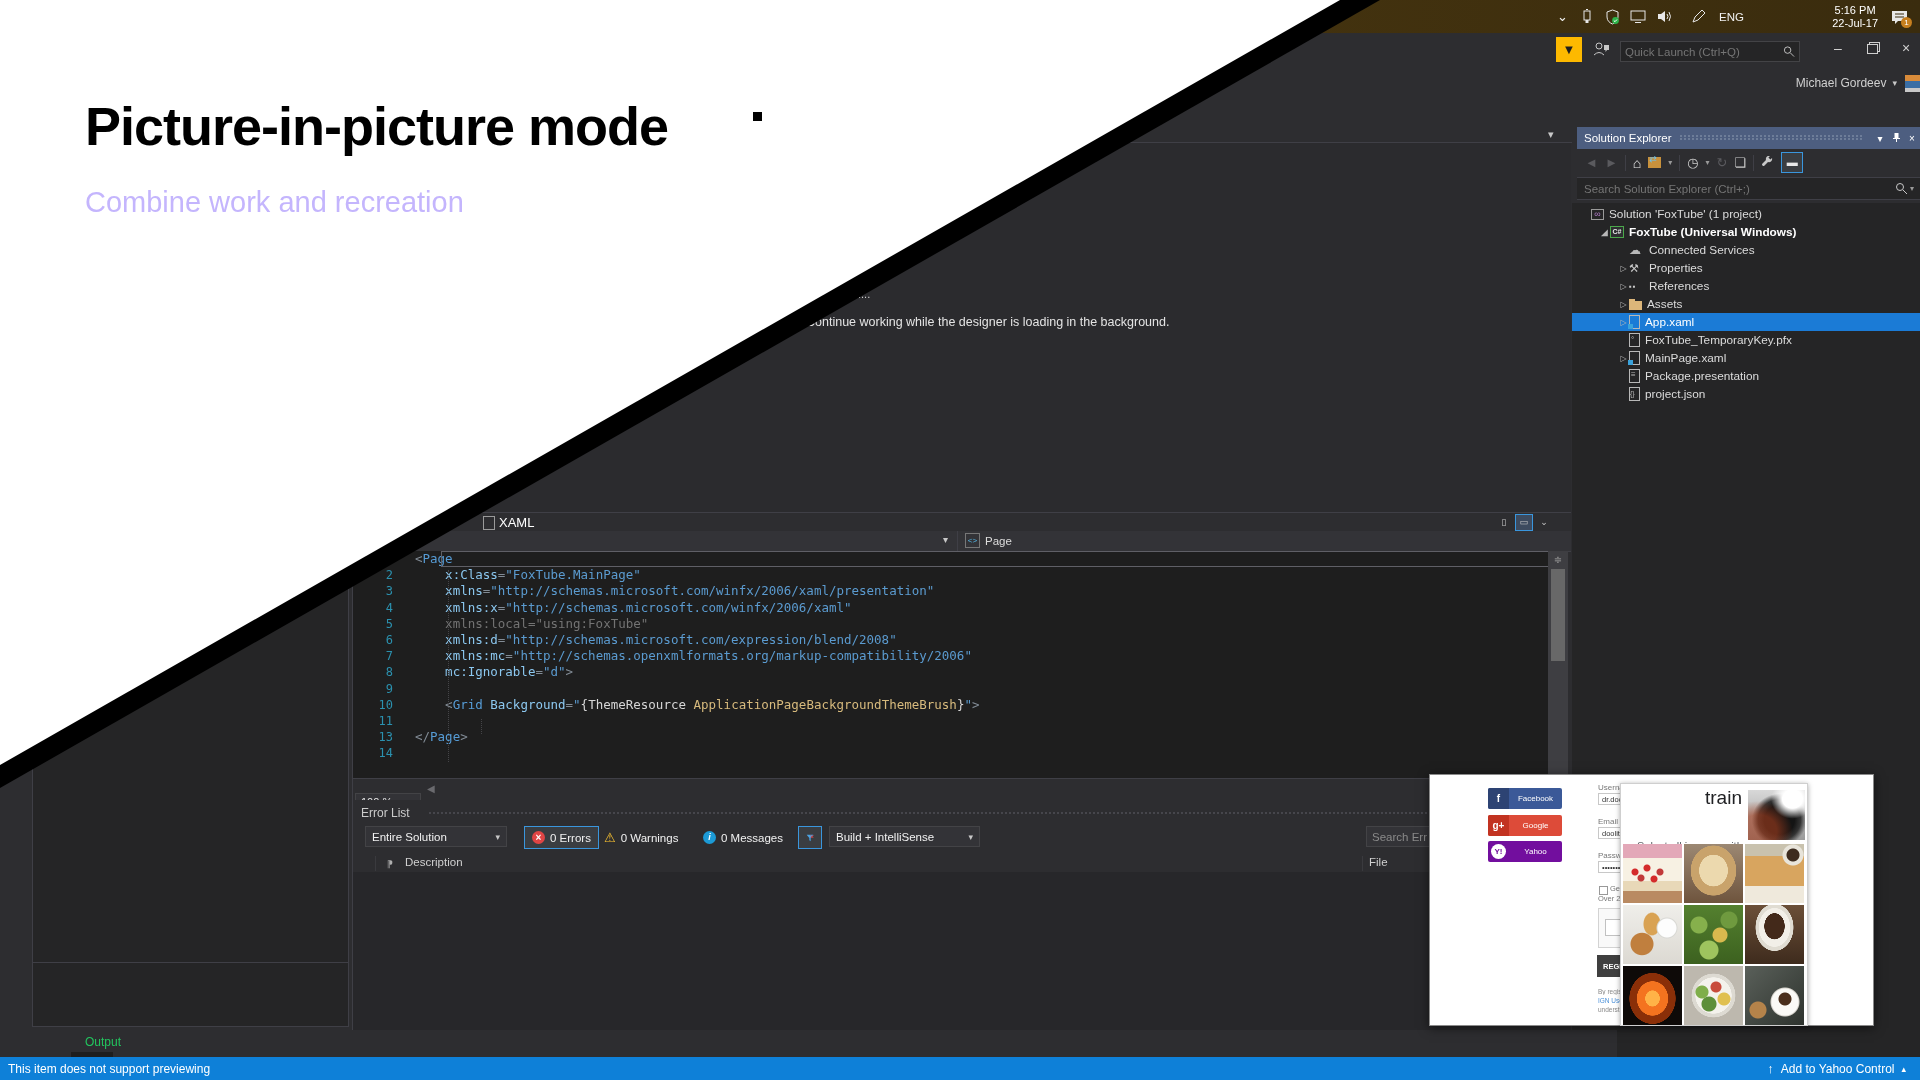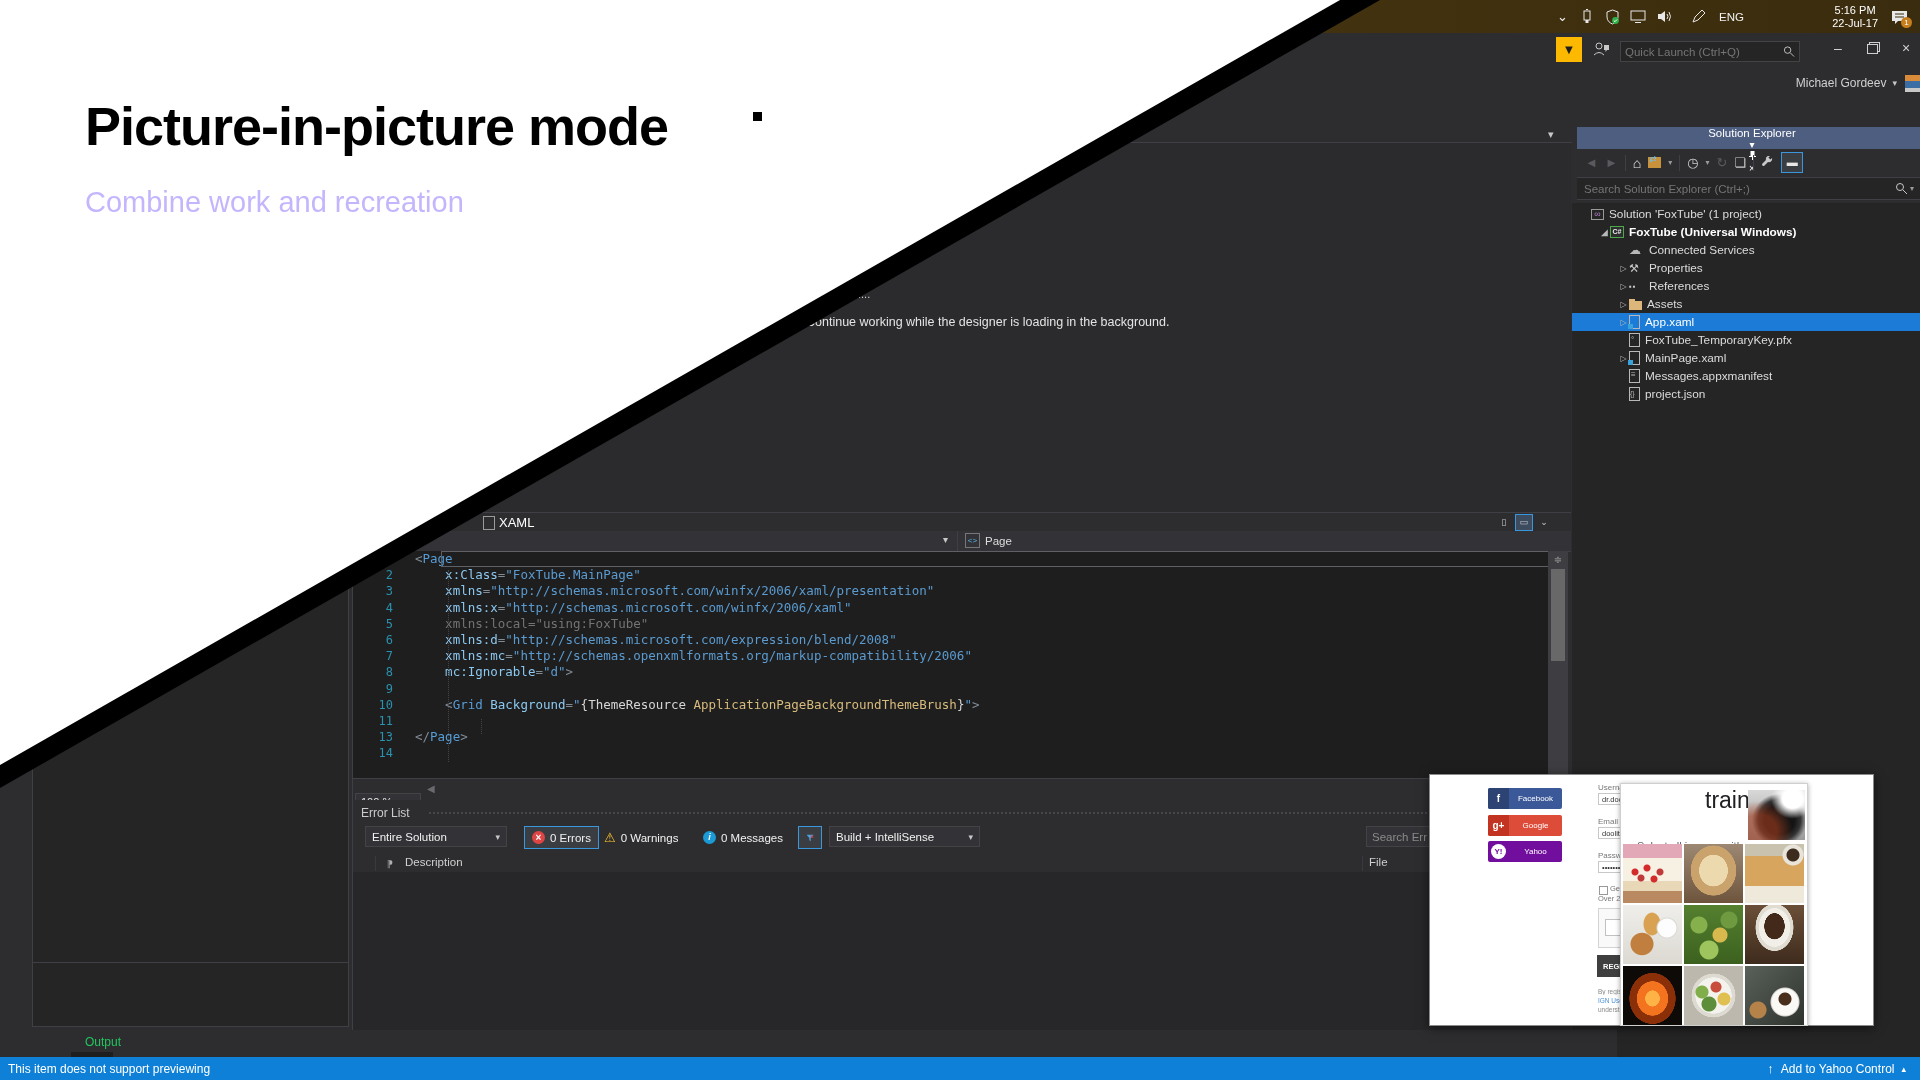--- a/index.html
+++ b/index.html
@@ -75,21 +75,21 @@
   .warnico{color:#fdc530;font-size:13px;line-height:13px;}
   .infoico{width:13px;height:13px;border-radius:50%;background:#1c9ad6;color:#fff;font-size:9px;line-height:13px;text-align:center;font-style:italic;font-weight:bold;}
   #el-search{position:absolute;left:1013px;top:26px;width:110px;height:19px;background:#333337;border:1px solid #434346;
     color:#8a8a8a;font-size:11.5px;display:flex;align-items:center;padding:0 5px;}
   #el-header{position:absolute;left:0;top:55px;width:1218px;height:17px;border-bottom:1px solid #3a3a3e;font-size:11.5px;color:#d0d0d0;}
   .colsep{position:absolute;top:1px;width:1px;height:15px;background:#3a3a3e;}
   #el-body{position:absolute;left:0;top:72px;width:1218px;height:158px;background:#27272a;}
   
   #sx{left:1572px;top:127px;width:348px;height:930px;background:#2d2d30;}
   #sx-titlebar{position:absolute;left:5px;top:0;width:343px;height:22px;background:#4d5e80;color:#ffffff;font-size:11.5px;
-    display:flex;align-items:center;padding-left:7px;box-sizing:border-box;flex-direction:column;}
+    display:flex;align-items:center;padding-left:7px;box-sizing:border-box;}
   #sx-grip{flex:1;height:6px;margin:0 8px;background:radial-gradient(circle at 1px 1px,#6d7d99 1px,transparent 1.4px);background-size:4px 3px;}
   .sx-tbarbtn{color:#fff;font-size:10px;width:16px;text-align:center;}
   #sx-toolbar{position:absolute;left:5px;top:22px;width:343px;height:27px;display:flex;align-items:center;gap:7px;padding-left:8px;box-sizing:border-box;color:#c8c8c8;}
   .tsep{width:1px;height:16px;background:#3f3f46;}
   .tico{font-size:13px;line-height:16px;}
   .tico.dis{color:#5a5a5e;}
   #sync-ico{width:13px;height:11px;background:#c8913c;position:relative;}
   #sync-ico::after{content:"⇄";position:absolute;left:1px;top:-3px;font-size:9px;color:#6cc3f0;}
   #sel-tool{width:20px;height:19px;border:1px solid #3a96dd;background:#3a3d41;color:#e8e8e8;text-align:center;line-height:19px;font-size:11px;}
   #sx-search{position:absolute;left:5px;top:50px;width:343px;height:23px;background:#252526;border-top:1px solid #3f3f46;border-bottom:1px solid #3f3f46;
@@ -143,21 +143,21 @@
   #recap{position:absolute;left:168px;top:133px;width:44px;height:38px;background:#f9f9f9;border:1px solid #d3d3d3;}
   #recap-box{position:absolute;left:6px;top:10px;width:15px;height:15px;background:#fff;border:1px solid #c1c1c1;}
   #reg-btn{position:absolute;left:167px;top:180px;width:45px;height:22px;background:#3f3f3f;color:#fff;font-size:7.5px;font-weight:bold;
     display:flex;align-items:center;padding-left:6px;box-sizing:border-box;}
   .legal{position:absolute;left:168px;font-size:6.5px;color:#888;white-space:nowrap;overflow:hidden;width:45px;}
   .legal.link{color:#4a90d9;}
   
   #captcha{position:absolute;left:190px;top:8px;width:188px;height:243px;background:#fff;border:1px solid #cfcfcf;
     box-shadow:0 1px 5px rgba(0,0,0,.35);box-sizing:border-box;}
   #cap-inst{position:absolute;left:16px;top:16px;font-size:11px;color:#5f6368;margin-top:40px;}
-  #cap-word{position:absolute;left:84px;top:3px;font-size:23px;color:#202124;}
+  #cap-word{position:absolute;left:84px;top:3px;font-size:19px;color:#202124;}
   #cap-train{position:absolute;left:127px;top:6px;width:57px;height:50px;
     background:radial-gradient(ellipse at 78% 18%,#ffffff 0 16%,rgba(255,255,255,0) 34%),
     radial-gradient(ellipse at 18% 82%,rgba(165,62,30,.6) 0 28%,rgba(165,62,30,0) 52%),
     radial-gradient(ellipse at 55% 60%,#141414 0 34%,#333 48%,rgba(51,51,51,0) 62%),
     linear-gradient(#d8d8d8,#9a9a9a);}
   #cap-grid{position:absolute;left:2px;top:60px;width:183px;height:181px;display:grid;
     grid-template-columns:repeat(3,59px);grid-template-rows:repeat(3,59px);gap:2px;}
   .cell{width:59px;height:59px;}
   .c1{background:radial-gradient(circle at 12px 28px,#d42b2b 3px,transparent 4px),radial-gradient(circle at 24px 24px,#d42b2b 3px,transparent 4px),
       radial-gradient(circle at 37px 28px,#c13a3a 3px,transparent 4px),radial-gradient(circle at 18px 34px,#c13a3a 3px,transparent 4px),
@@ -449,21 +449,21 @@
         <span>FoxTube_TemporaryKey.pfx</span>
       </div>
       <div class="trow" style="padding-left: 46px;">
         <span class="texp">▷</span>
         <i class="ticon i-doc xaml"></i>
         <span>MainPage.xaml</span>
       </div>
       <div class="trow" style="padding-left: 46px;">
         <span class="texp"></span>
         <i class="ticon i-doc man"></i>
-        <span>Messages.appxmanifest</span>
+        <span>Package.presentation</span>
       </div>
       <div class="trow" style="padding-left: 46px;">
         <span class="texp"></span>
         <i class="ticon i-doc json"></i>
         <span>project.json</span>
       </div>
     </div>
 </div>
 
 <div class="abs" id="output-strip">

